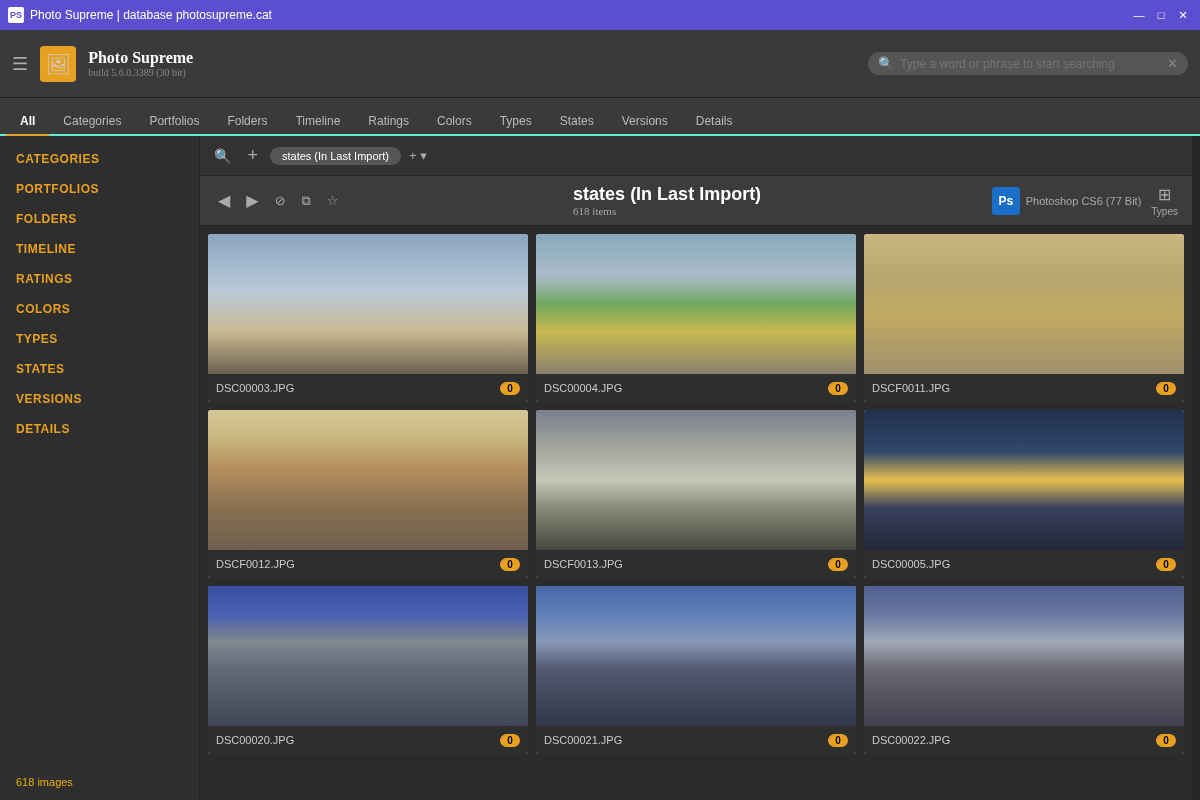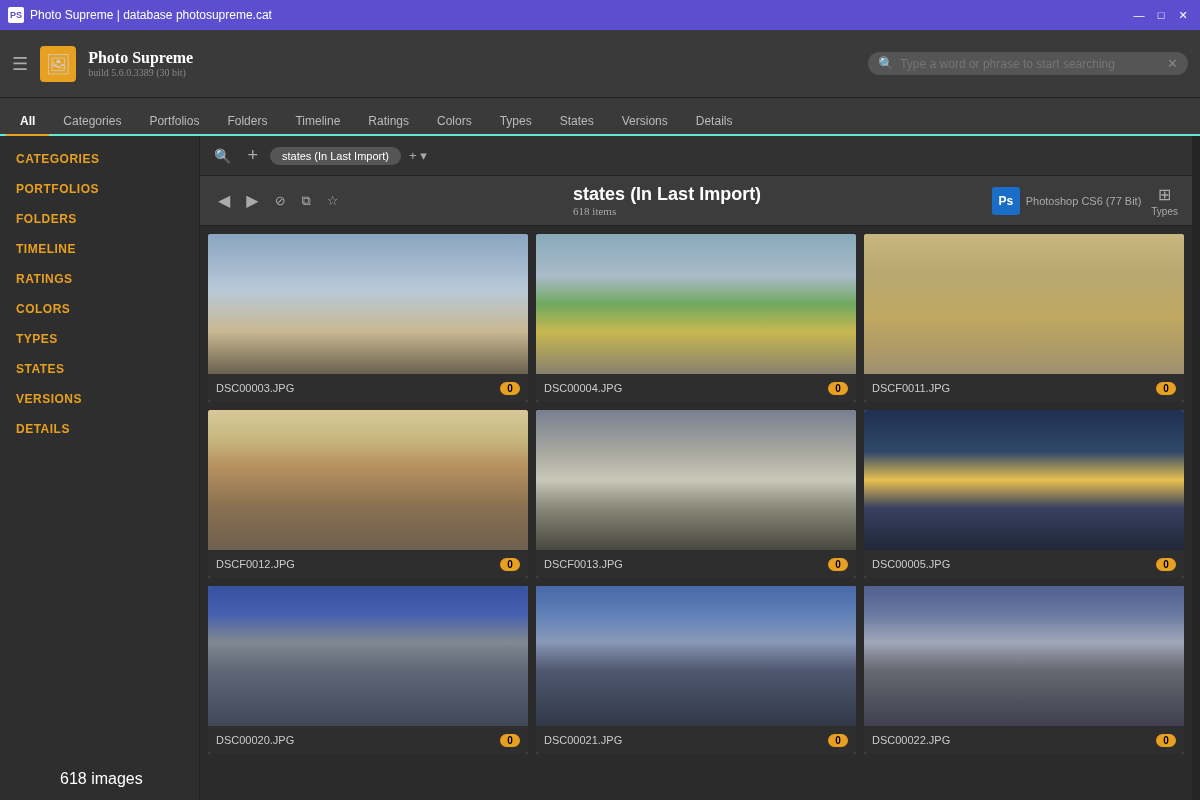--- a/index.html
+++ b/index.html
@@ -90,23 +90,22 @@
       padding: 8px 16px;
       font-size: 12px;
       font-weight: 700;
       color: #e8a020;
       cursor: pointer;
       letter-spacing: 0.5px;
     }
     #sidebar-image-count {
       margin-top: auto;
       padding: 12px 16px;
-      font-size: 16px;
-      color: #ffffff;
-      margin-left: 44px;
+      font-size: 11px;
+      color: #eab308;
     }
 
     
     #content { flex: 1; display: flex; flex-direction: column; background: #2b2b2b; overflow: hidden; }
 
     
     #content-toolbar {
       height: 40px;
       background: #323232;
       display: flex;

